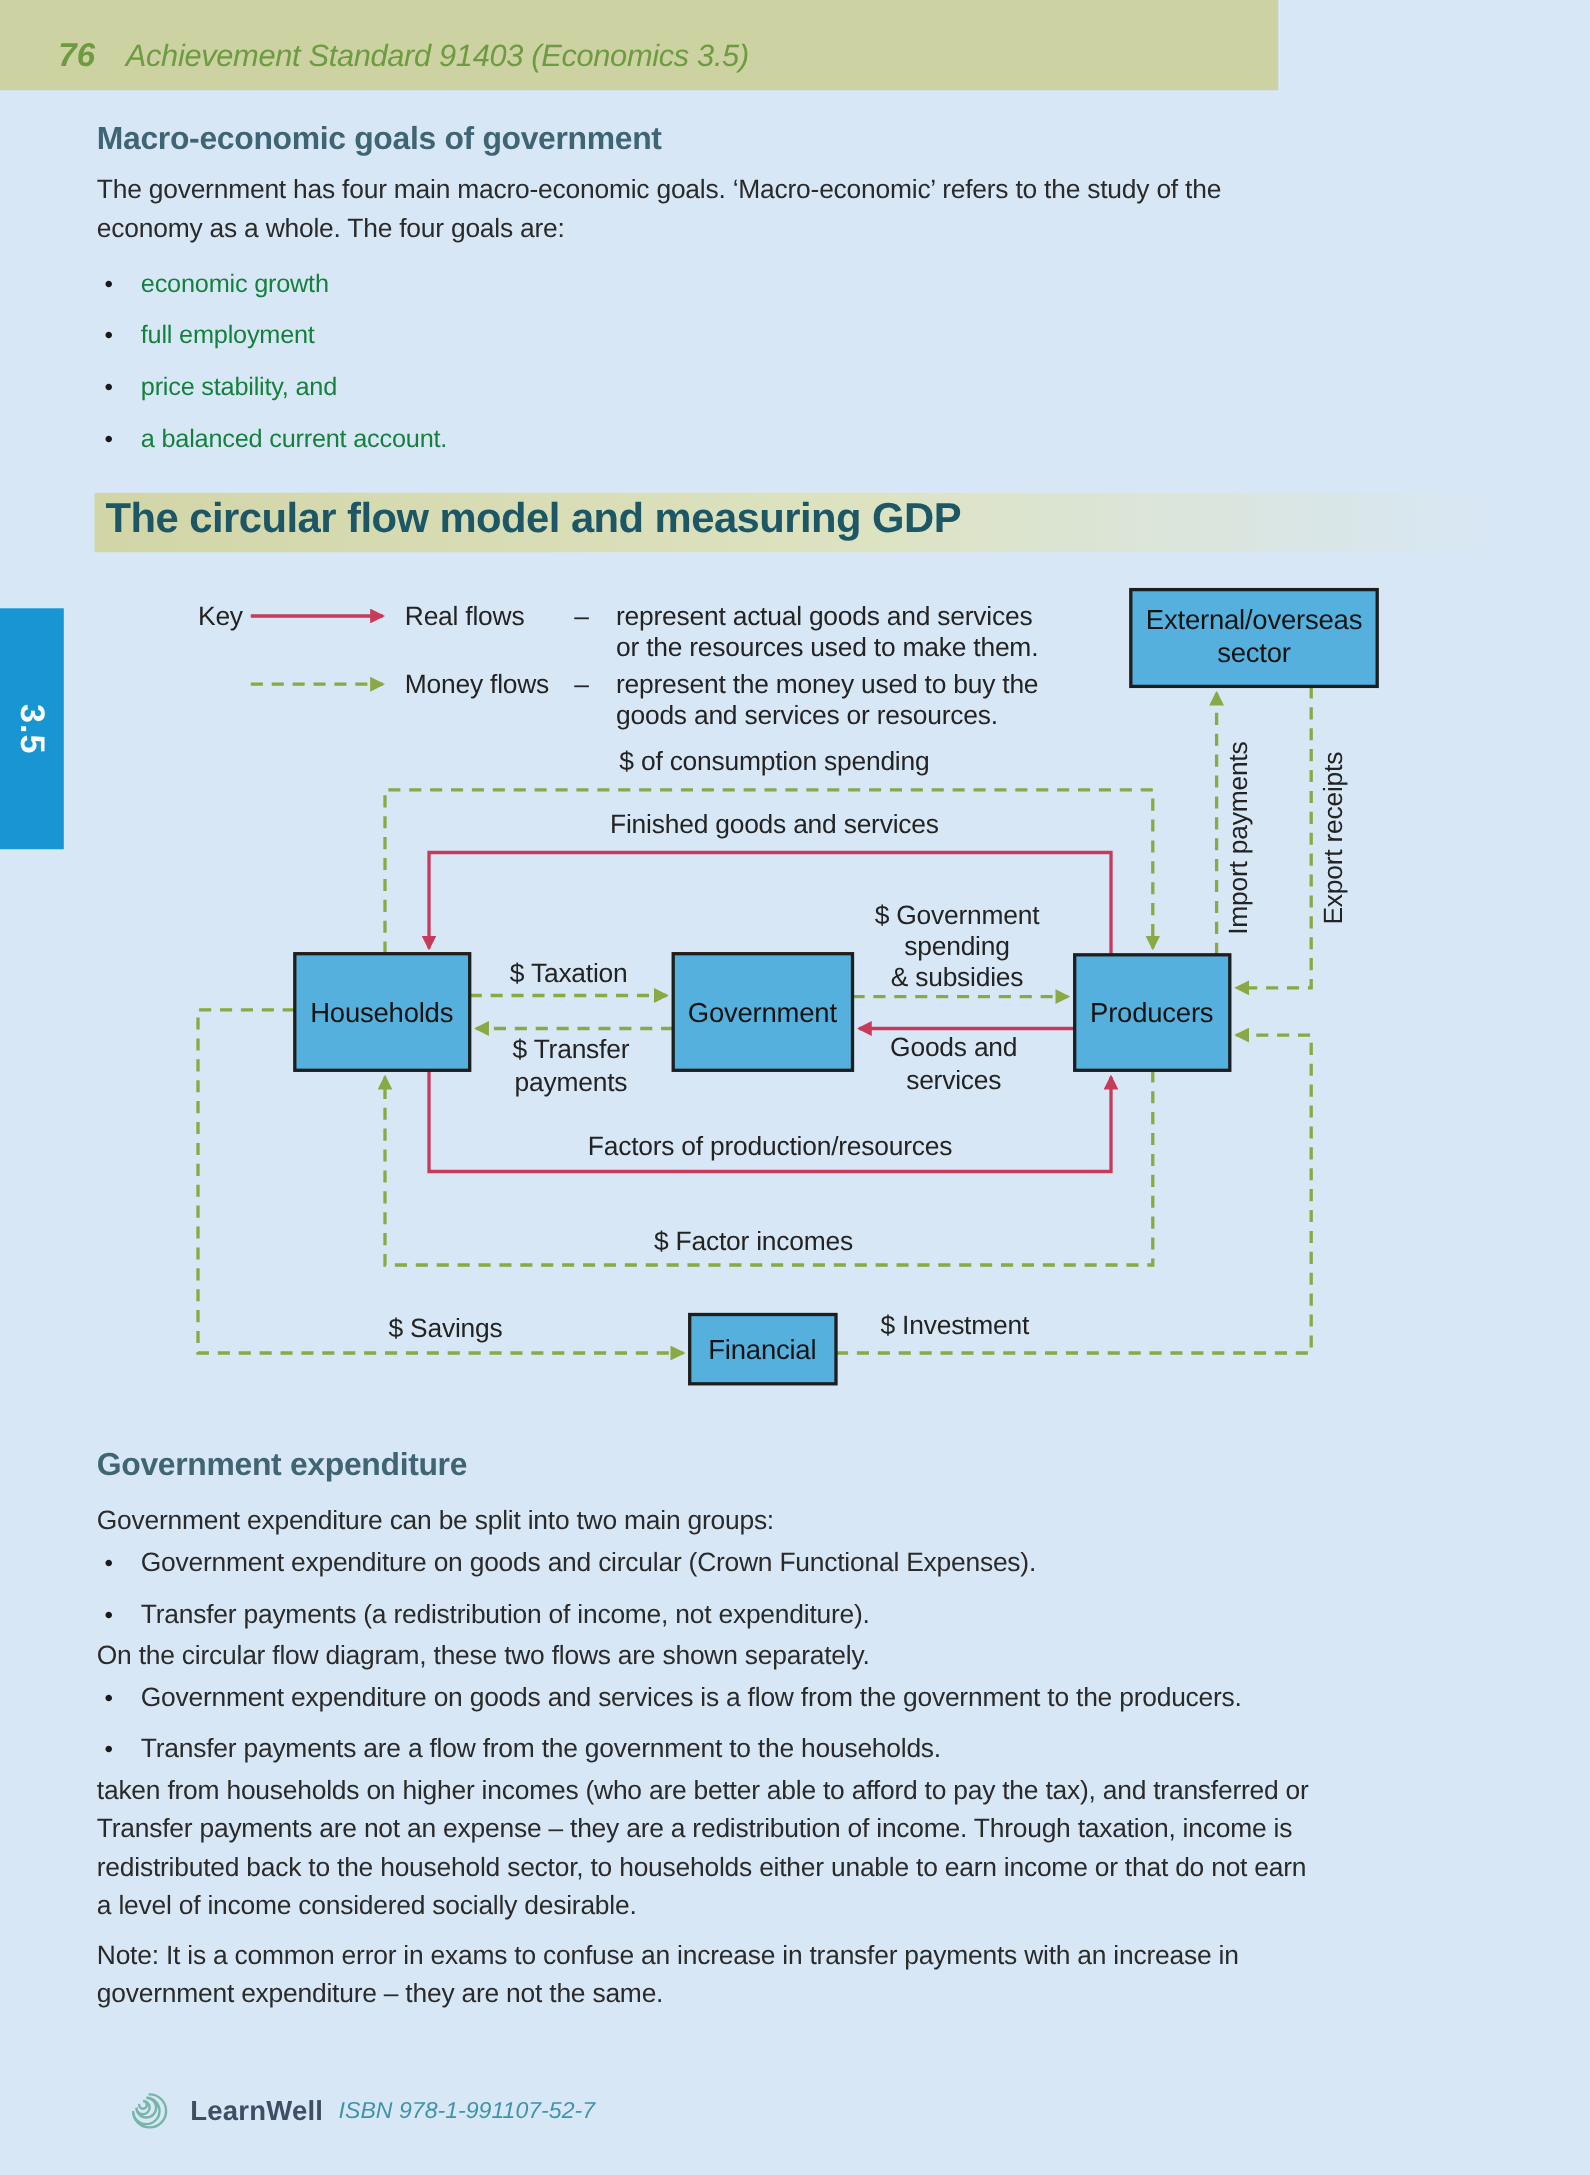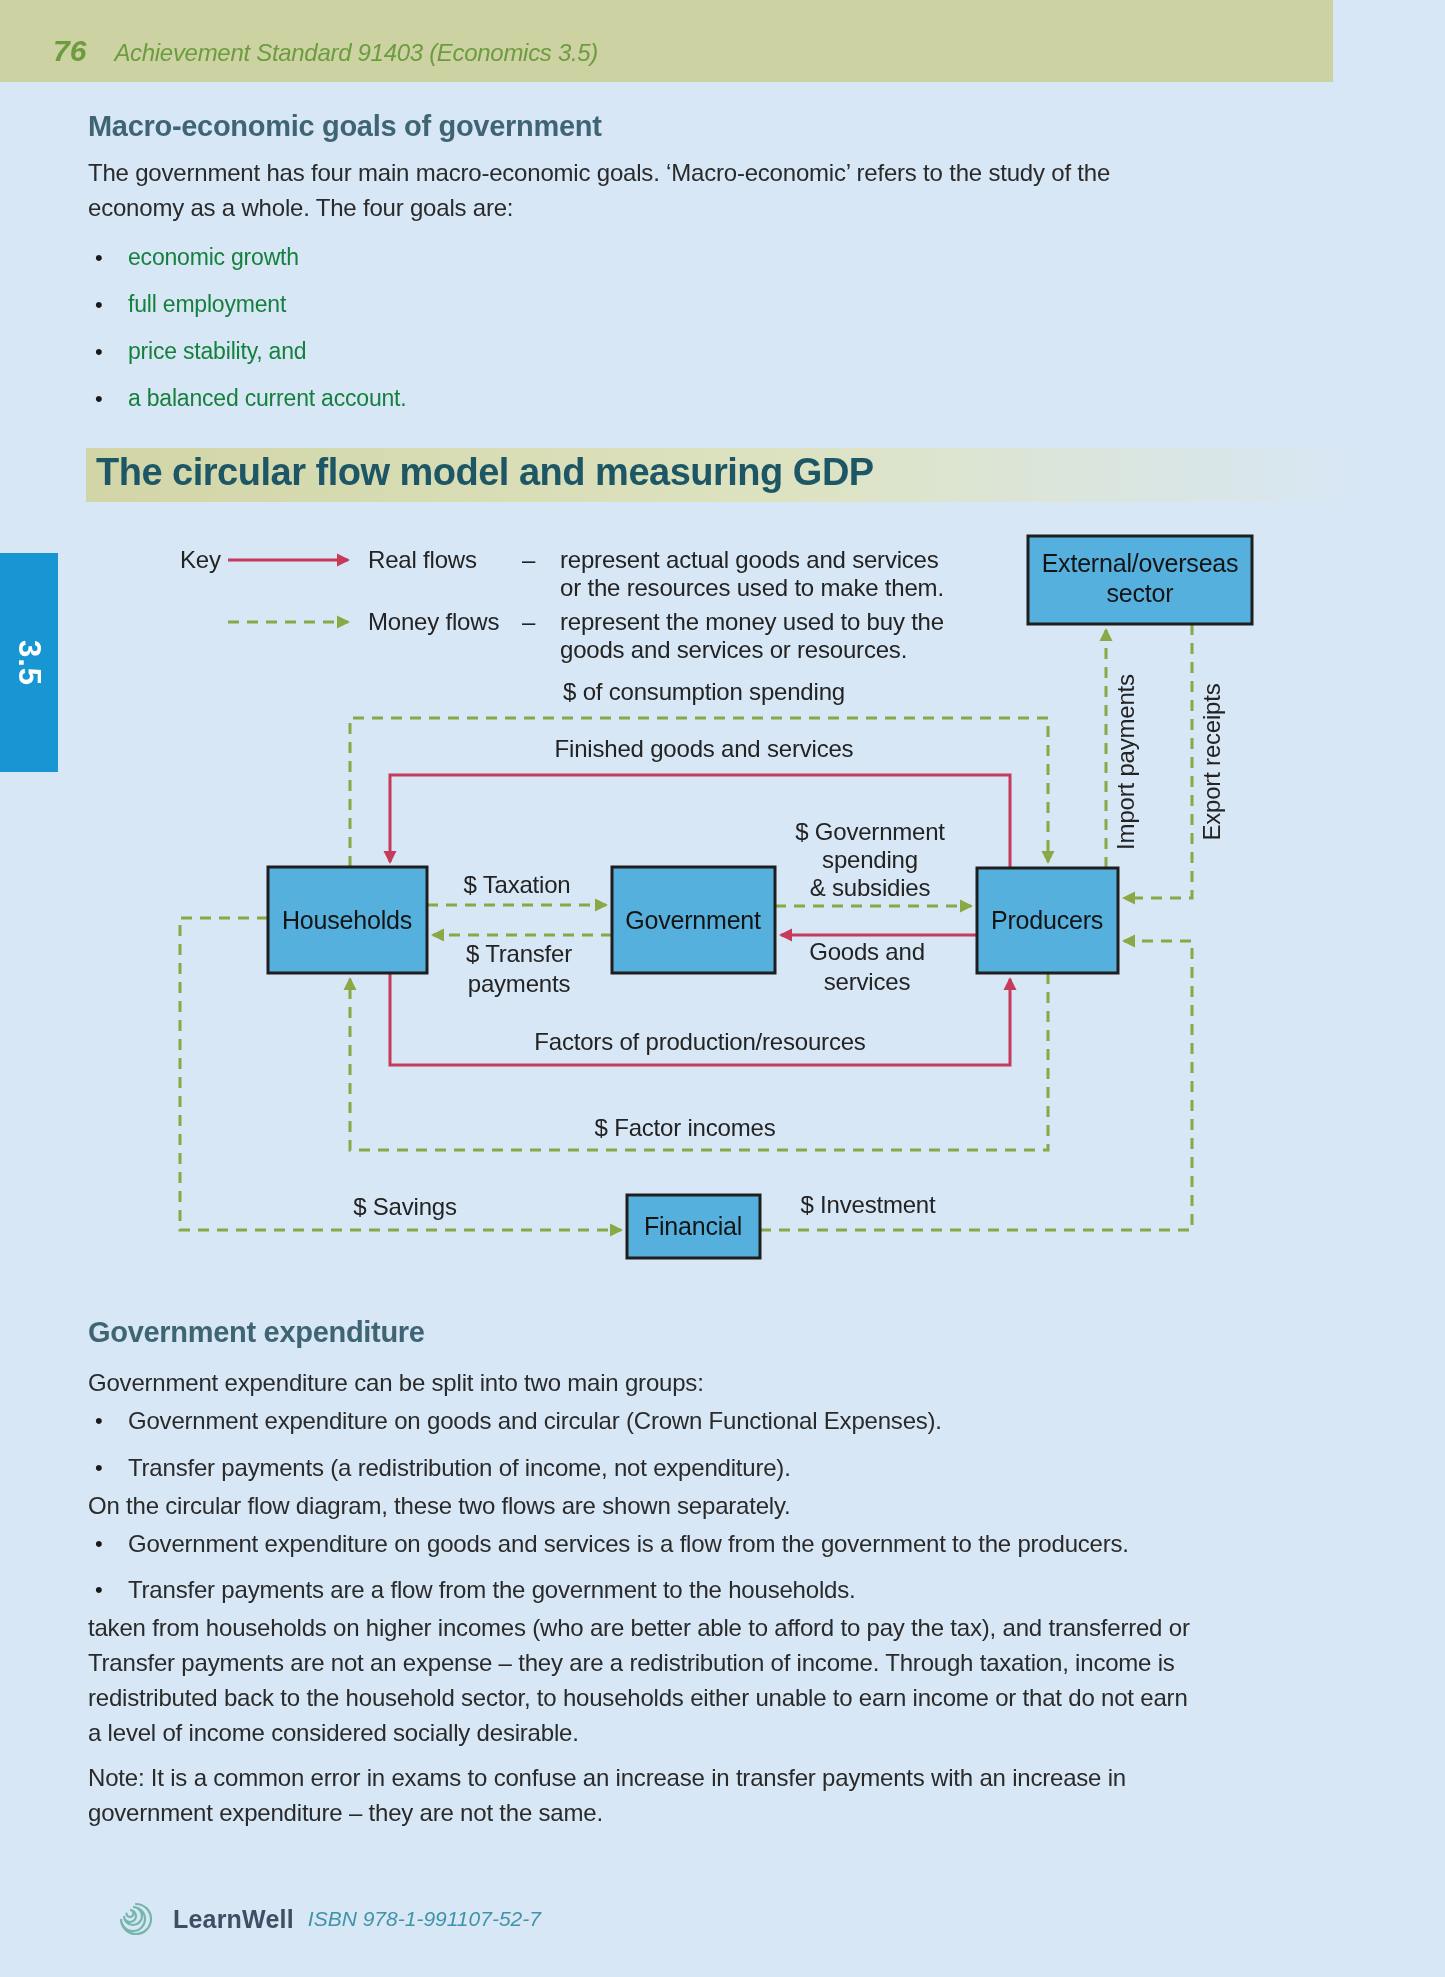--- a/index.html
+++ b/index.html
@@ -1,24 +1,24 @@
 <!DOCTYPE html>
 <html><head>
 <meta charset="utf-8">
 <style>
   html,body { margin:0; padding:0; background:#d8e7f5; }
   .page {
     position:relative; width:1445px; height:1977px; overflow:hidden;
     background:#d8e7f5; font-family:"Liberation Sans", sans-serif; color:#232323;
   }
   
-  .header-bar { position:absolute; top:0; left:0; width:1333px; height:82px; background:#cdd2a3;text-decoration:underline; }
+  .header-bar { position:absolute; top:0; left:0; width:1162px; height:82px; background:#cdd2a3;text-decoration:underline; }
   .header-inner { position:absolute; left:53px; top:34px; display:flex; align-items:baseline; gap:28px; }
   .page-num { font-size:30px; font-weight:bold; font-style:italic; color:#6d9c40; }
-  .header-title { font-size:24px; font-style:italic; color:#6d9c40; letter-spacing:-0.3px; }
+  .header-title { font-size:28px; font-style:italic; color:#6d9c40; letter-spacing:-0.3px; }
 
   
   .chapter-tab { position:absolute; left:0; top:553px; width:58px; height:219px; background:#1796d3;
     display:flex; align-items:center; justify-content:center; }
   .chapter-tab span { transform:rotate(90deg); color:#ffffff; font-size:31px; font-weight:bold; letter-spacing:1px; }
 
   .h2 { position:absolute; left:88px; font-size:29px; font-weight:bold; color:#3f6575; letter-spacing:-0.3px; }
 
   .line { white-space:nowrap; font-size:24px; line-height:35px; color:#2a2a2a; letter-spacing:-0.2px; }
   .abs { position:absolute; left:88px; }

